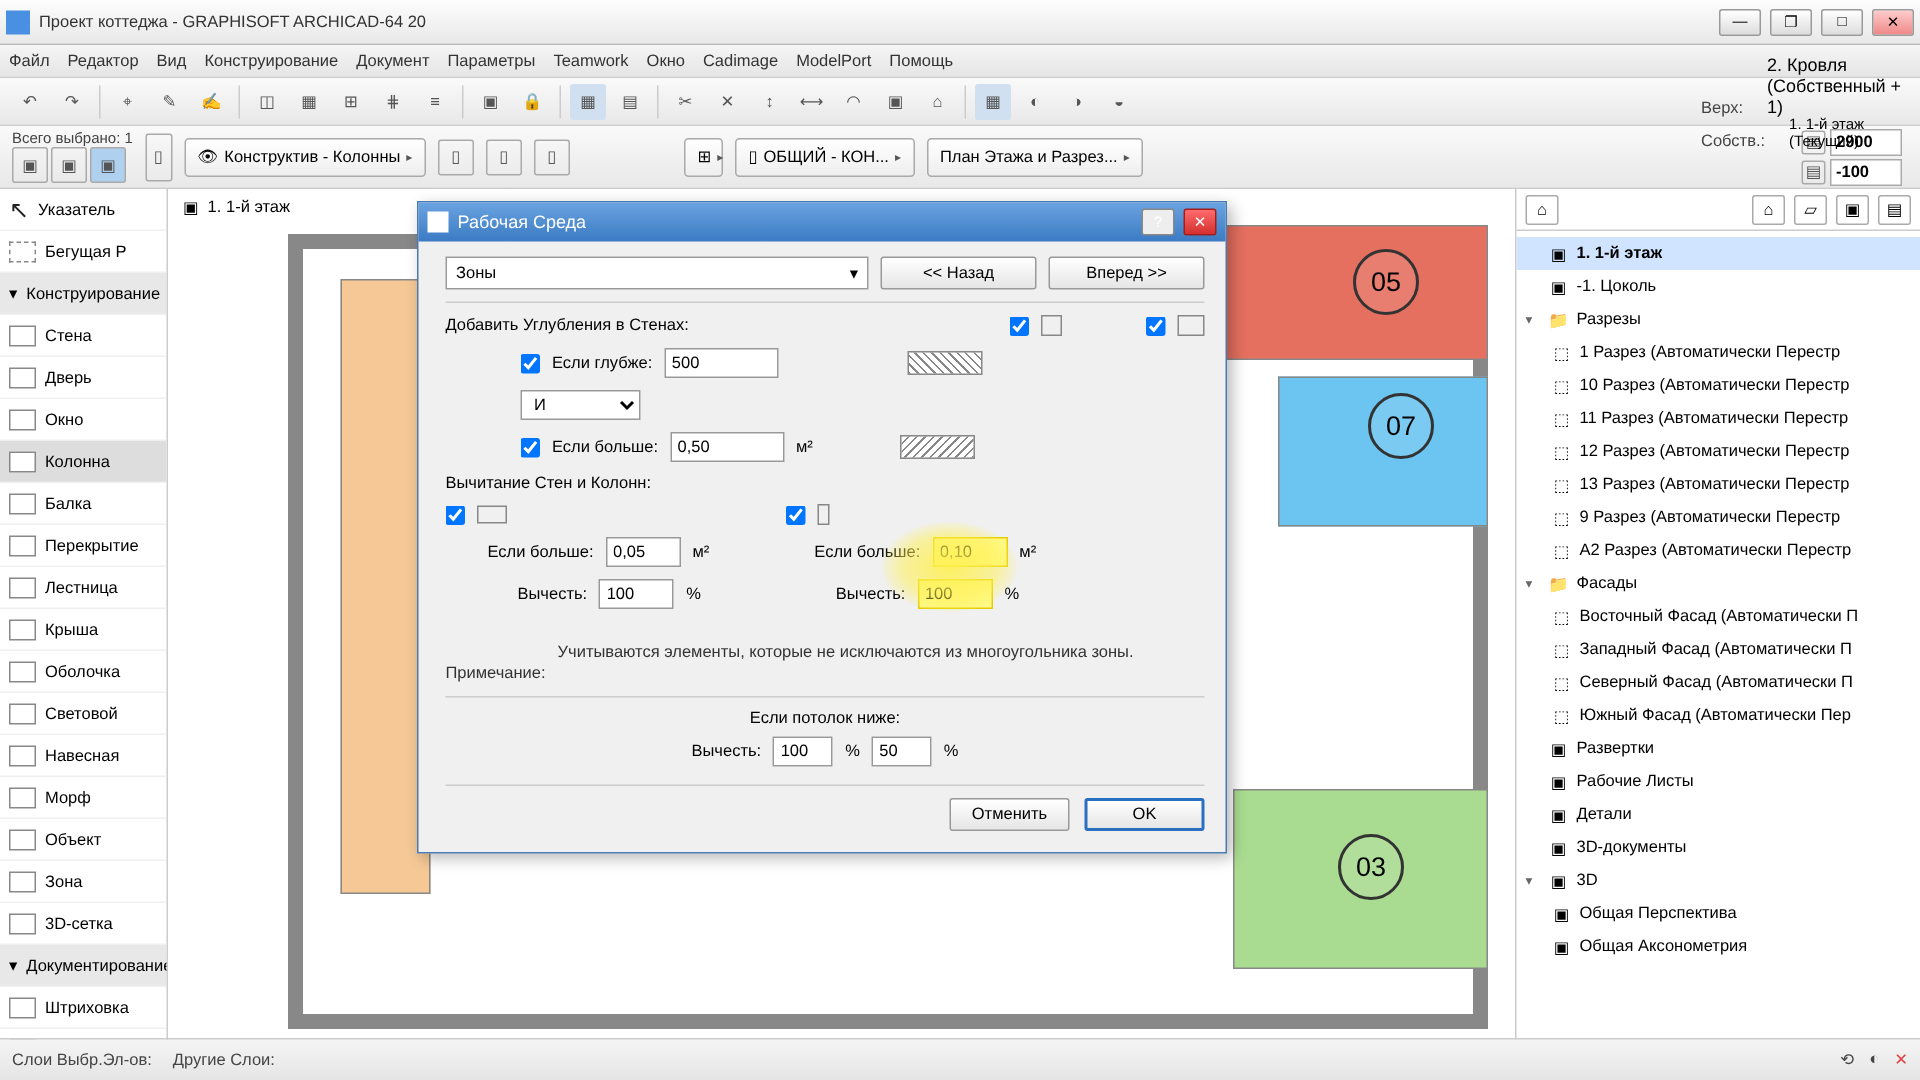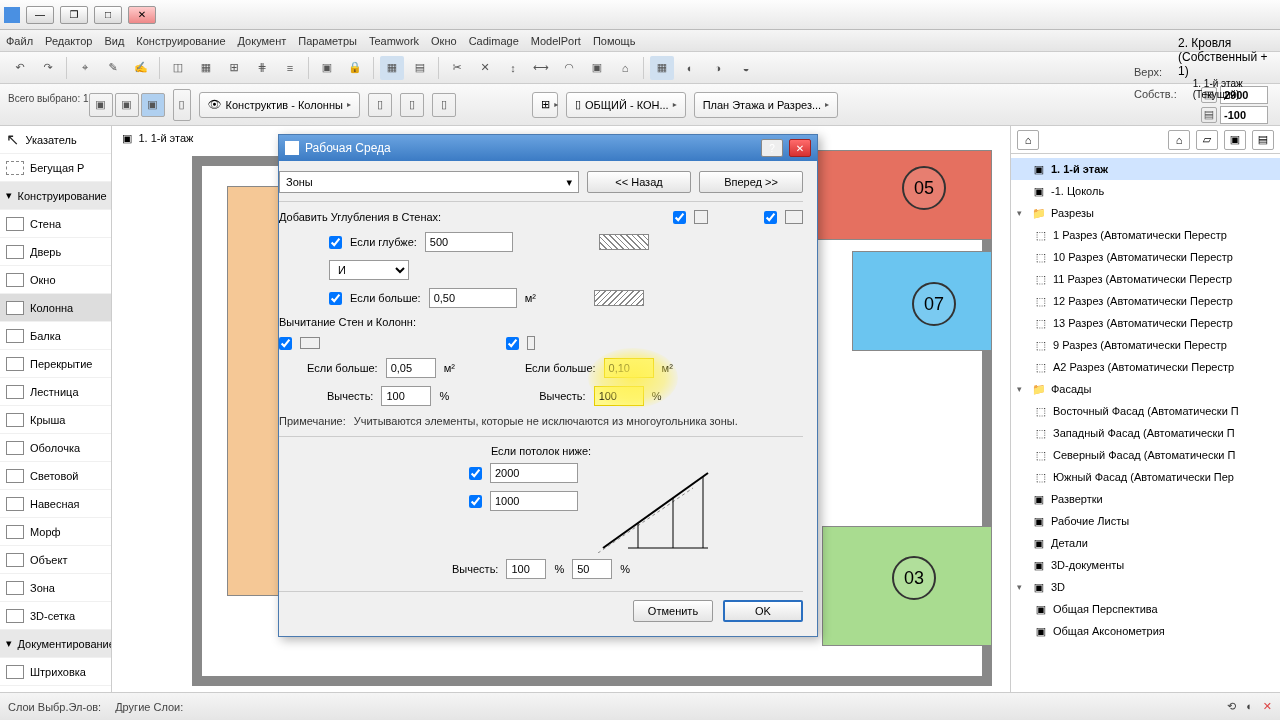--- a/index.html
+++ b/index.html
@@ -50,28 +50,28 @@
 .tree-arrow { width:10px; color:#666; font-size:9px;}
 .tree-ico { width:16px; height:14px; display:flex; align-items:center; justify-content:center;}
 
 
 .dialog { position:absolute; left: 278px; top: 134px; width: 540px; background:#f0f0f0; border:1px solid #4a7ab0; box-shadow: 3px 3px 10px rgba(0,0,0,0.3); }
 .dialog-title { height: 26px; background: linear-gradient(#6aa3e0,#3b7bc4); color:#fff; display:flex; align-items:center; padding:0 6px; gap:6px;}
 .dialog-title .d-ico { width:14px; height:14px; background:#fff;}
 .dialog-title .d-text { flex:1; font-size:12px;}
 .dialog-title .d-btn { width:22px; height:18px; background:#eee; border:1px solid #888; font-size:10px; display:flex;align-items:center;justify-content:center; border-radius:2px;}
 .dialog-title .d-btn.close { background: linear-gradient(#ff6b6b,#d43030); color:#fff; border-color:#a02020;}
-.dialog-body { padding: 10px 14px 14px 0;}
+.dialog-body { padding: 10px 14px 14px 18px;}
 .d-row { display:flex; align-items:center; gap:8px; margin-bottom:8px;}
 .d-sel { flex:1; height:22px; border:1px solid #999; background:#fff; padding:0 6px; display:flex; align-items:center; justify-content:space-between;}
 .d-btn2 { width: 104px; height:22px; border:1px solid #999; background:linear-gradient(#fff,#e5e5e5); display:flex; align-items:center; justify-content:center; border-radius:2px;}
 .d-btn2.primary { border:2px solid #2a6fc0;}
 .d-sep { height:1px; background:#ccc; margin:4px 0 8px 0;}
 .d-section { color:#000; margin:4px 0 8px 0;}
-.d-inp { width:88px; height:20px; border:1px solid #999; background:#fff; padding:0 4px;}
+.d-inp { width:76px; height:20px; border:1px solid #999; background:#fff; padding:0 4px;}
 .d-inp.hl { background:#fff98a; border-color:#e6cc00;}
 .d-check { width:13px; height:13px;}
 .note { color:#333; font-size:11px; line-height:1.3;}
 .hatch-box { width:50px; height:16px; display:inline-block;}
 .hatch-a { background: repeating-linear-gradient(45deg,#888,#888 1px,#fff 1px,#fff 4px); border:1px solid #888;}
 .hatch-b { background: repeating-linear-gradient(-45deg,#888,#888 1px,#fff 1px,#fff 4px); border:1px solid #888;}
 
 .statusbar { position:absolute; bottom:0; left:0; right:0; height:28px; background:linear-gradient(#f5f5f5,#e5e5e5); border-top:1px solid #ccc; display:flex; align-items:center; padding:0 8px; font-size:10px; color:#444; gap:14px;}
 .statusbar .right { margin-left:auto; display:flex; gap:10px;}
 
@@ -82,20 +82,21 @@
 .right-col-ctrls .label-s { width:44px; text-align:right; color:#444;}
 
 .highlight-circle { position:absolute; left: 588px; top: 348px; width: 90px; height: 60px; background: radial-gradient(ellipse, rgba(255,240,80,0.9) 0%, rgba(255,240,80,0.5) 50%, rgba(255,240,80,0) 75%); border-radius: 50%; z-index: 100; pointer-events:none;}
 
 </style>
 </head>
 <body>
 
 <div class="titlebar">
   <div class="app-icon"></div>
+  <div class="title">Проект коттеджа - GRAPHISOFT ARCHICAD-64 20</div>
   <div class="win-btns">
     <div class="win-btn">—</div>
     <div class="win-btn">❐</div>
     <div class="win-btn">□</div>
     <div class="win-btn close">✕</div>
   </div>
 </div>
 
 <div class="menubar">
   <span>Файл</span>
@@ -150,21 +151,21 @@
     <span class="label-s">Верх:</span>
     <span style="font-size:12px;">2. Кровля (Собственный + 1)</span>
   </div>
   <div class="row-c">
     <span class="label-s">Собств.:</span>
     <span style="font-size:10px;">1. 1-й этаж (Текущий)</span>
   </div>
 </div>
 
 <div class="toolbar2">
-  <div style="display:flex; flex-direction:row;">
+  <div style="display:flex; flex-direction:column;">
     <span class="sel-label">Всего выбрано: 1</span>
     <div style="display:flex; gap:2px;">
       <div class="tool-ico" style="border:1px solid #aaa;">▣</div>
       <div class="tool-ico" style="border:1px solid #aaa;">▣</div>
       <div class="tool-ico" style="border:1px solid #aaa; background:#b0d0f0;">▣</div>
     </div>
   </div>
   <div class="tool-ico" style="width:18px;border:1px solid #aaa;height:32px;">▯</div>
   <div class="drop-btn">
     <span>👁</span>
@@ -282,21 +283,21 @@
 
   <div class="canvas-area">
     <div class="drawing-bg">
 
       <div style="position:absolute; left:80px; top:30px; width:800px; height:530px; border:10px solid #888;"></div>
       <div class="zone-orange" style="left:115px; top:60px; width:60px; height:410px;"></div>
       <div class="zone-red" style="left:700px; top:24px; width:180px; height:90px;"></div>
       <div class="zone-blue" style="left:740px; top:125px; width:140px; height:100px;"></div>
       <div class="zone-green" style="left:710px; top:400px; width:170px; height:120px;"></div>
       <div class="zone-label" style="left:790px; top:40px;">05</div>
-      <div class="zone-label" style="left:800px; top:156px;">07</div>
+      <div class="zone-label" style="left:800px; top:136px;">07</div>
       <div class="zone-label" style="left:780px; top:430px;">03</div>
     </div>
   </div>
 
   <div class="right-panel">
     <div class="right-tabs">
       <div class="tab-ico">⌂</div>
       <div style="flex:1;"></div>
       <div class="tab-ico">⌂</div>
       <div class="tab-ico">▱</div>
@@ -484,50 +485,28 @@
       <span>Вычесть:</span>
       <input class="d-inp" style="width: 50px;" value="100">
       <span>%</span>
       <span style="width:74px;"></span>
       <span>Вычесть:</span>
       <input class="d-inp hl" style="width: 50px;" value="100">
       <span>%</span>
     </div>
 
     <div class="d-row note">
-      <span style="align-self:flex-start;">Примечание:</span>
+      <span style="align-self:flex-start;margin-top:28px;">Примечание:</span>
       <span style="flex:1;">Учитываются элементы, которые не исключаются из многоугольника зоны.</span>
     </div>
 
     <div class="d-sep"></div>
 
     <div style="text-align:center;">Если потолок ниже:</div>
 
-    <div style="display:flex; gap:20px; margin-top:6px;">
-      <div style="margin-left:190px;">
-        <div class="d-row">
-            <input type="checkbox" checked="" class="d-check" style="">
-            <input class="d-inp" value="2000" style="">
-          </div>
-        <div class="d-row">
-            <input type="checkbox" checked="" class="d-check" style="">
-            <input class="d-inp" value="1000" style="">
-          </div>
-      </div>
-      <div style="position:relative; width:120px; height:90px;">
-        <svg width="120" height="90">
-          <line x1="5" y1="85" x2="110" y2="10" stroke="#000" stroke-width="2"></line>
-          <line x1="0" y1="90" x2="95" y2="25" stroke="#888" stroke-dasharray="3,3"></line>
-          <line x1="30" y1="85" x2="110" y2="85" stroke="#000"></line>
-          <line x1="40" y1="85" x2="40" y2="60" stroke="#000"></line>
-          <line x1="75" y1="85" x2="75" y2="35" stroke="#000"></line>
-          <line x1="105" y1="85" x2="105" y2="14" stroke="#000"></line>
-        </svg>
-      </div>
-    </div>
 
     <div class="d-row" style="justify-content:center; margin-top:6px;">
       <span>Вычесть:</span>
       <input class="d-inp" style="width: 40px;" value="100">
       <span>%</span>
       <input class="d-inp" style="width: 40px;" value="50">
       <span>%</span>
     </div>
 
     <div class="d-sep" style="margin-top:12px;"></div>

